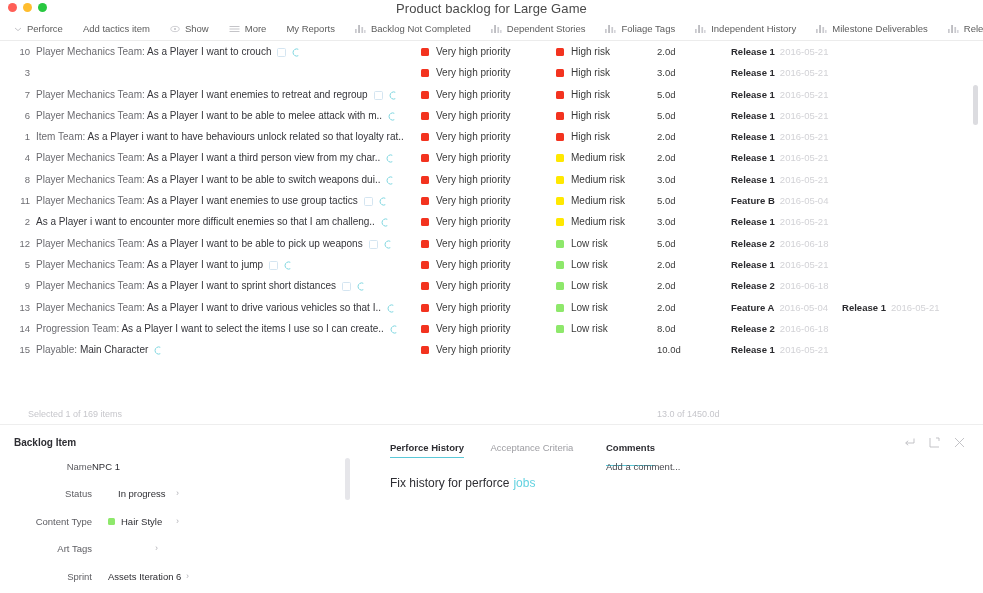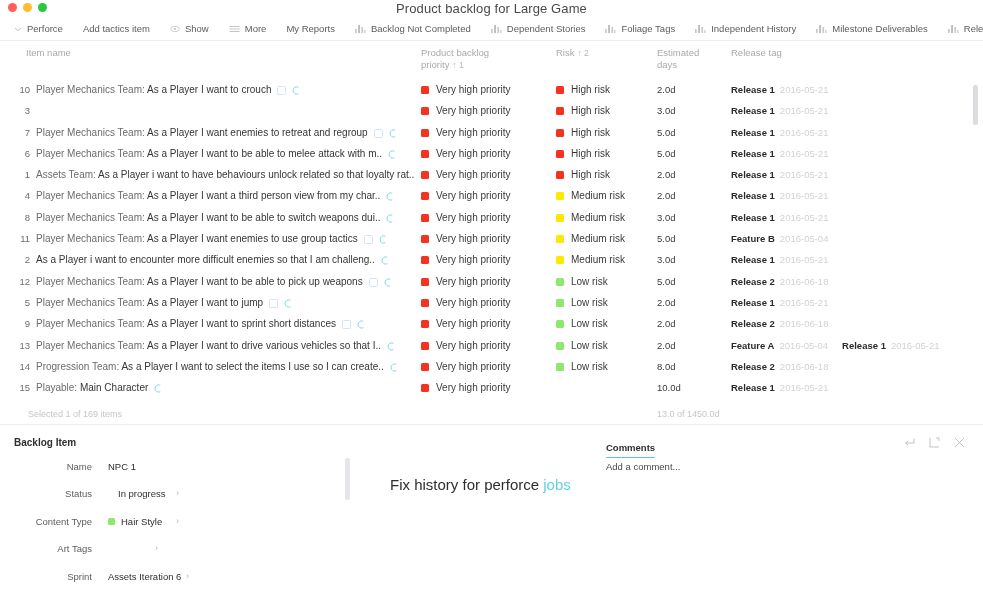--- a/index.html
+++ b/index.html
@@ -161,28 +161,28 @@
   }
 
   .tabs { position: absolute; left: 390px; top: 12px; }
   .tab {
     display: inline-block; font-size: 9.5px; margin-right: 22px;
     color: #9d9da2; padding-bottom: 4px;
   }
   .tab.active { color: #2e2e33; font-weight: bold; border-bottom: 1.5px solid #5ac8d8; }
   .tab-body {
     position: absolute; left: 390px; top: 51px;
-    font-size: 15px; color: #2e2e33;
+    font-size: 12px; color: #2e2e33;
   }
   .tab-body .link { color: #63d2e0; margin-left: 4px; }
 
   .comments { position: absolute; left: 606px; top: 12px; }
   .comments-title {
     font-size: 9.5px; font-weight: bold; color: #2e2e33;
-    display: inline-block; padding-bottom: 4px;
+    display: inline-block; padding-bottom: 12px;
     border-bottom: 1.5px solid #5ac8d8;
   }
   .comment-placeholder {
     position: absolute; left: 606px; top: 36px;
     font-size: 9.5px; color: #4b4b50;
   }
   .panel-actions {
     position: absolute; right: 18px; top: 12px;
     display: flex; gap: 14px; align-items: center;
   }
@@ -299,35 +299,20 @@
             <rect x="9" y="6" width="1.6" height="3" fill="#d6d6db"></rect>
           </svg>
       </span>
       <span class="lbl">Release 1 Status</span>
     </div>
 
   </div>
 
   <div class="table-wrap">
 
-    <div class="thead">
-      <div class="th th-item">Item name</div>
-      <div class="th th-prio">
-        <span>Product backlog priority</span>
-        <span class="sortmark">↑</span>
-        <span class="sortmark">1</span>
-      </div>
-      <div class="th th-risk">
-        <span>Risk</span>
-        <span class="sortmark">↑</span>
-        <span class="sortmark">2</span>
-      </div>
-      <div class="th th-days">Estimated days</div>
-      <div class="th th-rel">Release tag</div>
-    </div>
 
     <div class="rows" id="rows">
         <div class="row">
           <span class="c c-num">10</span>
           <span class="c c-name"><span class="team">Player Mechanics Team:</span> As a Player I want to crouch<span class="inline-ico"><svg width="9" height="9" viewBox="0 0 9 9">
                 <rect x="0.5" y="0.5" width="8" height="8" rx="1" stroke="#cfe2ef" stroke-width="0.9" fill="none"></rect>
               </svg></span><span class="inline-ico"><svg width="9" height="9" viewBox="0 0 9 9">
                 <path d="M6.3 1.3 A3.6 3.6 0 1 0 6.3 7.7" stroke="#7fd6e0" stroke-width="1" fill="none"></path>
               </svg></span></span>
           <span class="c c-prio"><span class="swatch" style="background:#f3331f"></span><span>Very high priority</span></span>
@@ -359,21 +344,21 @@
           <span class="c c-name"><span class="team">Player Mechanics Team:</span> As a Player I want to be able to melee attack with m..<span class="inline-ico"><svg width="9" height="9" viewBox="0 0 9 9">
                 <path d="M6.3 1.3 A3.6 3.6 0 1 0 6.3 7.7" stroke="#7fd6e0" stroke-width="1" fill="none"></path>
               </svg></span></span>
           <span class="c c-prio"><span class="swatch" style="background:#f3331f"></span><span>Very high priority</span></span>
           <span class="c c-risk"><span class="swatch" style="background:#f3331f"></span><span>High risk</span></span>
           <span class="c c-days">5.0d</span>
           <span class="c c-rel"><span class="rel-name">Release 1</span><span class="rel-date">2016-05-21</span></span>
         </div>
         <div class="row">
           <span class="c c-num">1</span>
-          <span class="c c-name"><span class="team">Assets Team:</span> As a Player i want to have behaviours unlock related so that loyalty rat..</span>
+          <span class="c c-name"><span class="team">Item Team:</span> As a Player i want to have behaviours unlock related so that loyalty rat..</span>
           <span class="c c-prio"><span class="swatch" style="background:#f3331f"></span><span>Very high priority</span></span>
           <span class="c c-risk"><span class="swatch" style="background:#f3331f"></span><span>High risk</span></span>
           <span class="c c-days">2.0d</span>
           <span class="c c-rel"><span class="rel-name">Release 1</span><span class="rel-date">2016-05-21</span></span>
         </div>
         <div class="row">
           <span class="c c-num">4</span>
           <span class="c c-name"><span class="team">Player Mechanics Team:</span> As a Player I want a third person view from my char..<span class="inline-ico"><svg width="9" height="9" viewBox="0 0 9 9">
                 <path d="M6.3 1.3 A3.6 3.6 0 1 0 6.3 7.7" stroke="#7fd6e0" stroke-width="1" fill="none"></path>
               </svg></span></span>
@@ -491,21 +476,21 @@
 
   <div class="status-line">Selected  1 of 169 items</div>
   <div class="total-line">13.0 of 1450.0d</div>
 
   <div class="detail">
     <div class="panel-title">Backlog Item</div>
 
     <div id="fields">
         <div class="field" style="top: 36px;">
           <span class="flabel">Name</span>
-          <span class="fvalue" style="left:108px">NPC 1</span>
+          <span class="fvalue" style="left:92px">NPC 1</span>
         </div>
         <div class="field" style="top: 63px;">
           <span class="flabel">Status</span>
           <span class="fvalue" style="left:118px">In progress</span>
           <span class="fchevron" style="left:176px">›</span>
         </div>
         <div class="field" style="top: 91px;">
           <span class="flabel">Content Type</span>
           <span class="fvalue" style="left:108px"><span class="fdot" style="background:#8ee86b"></span>Hair Style</span>
           <span class="fchevron" style="left:176px">›</span>
@@ -516,20 +501,24 @@
           <span class="fchevron" style="left:155px">›</span>
         </div>
         <div class="field" style="top: 146px;">
           <span class="flabel">Sprint</span>
           <span class="fvalue" style="left:108px">Assets Iteration 6</span>
           <span class="fchevron" style="left:186px">›</span>
         </div>
       </div>
     <div class="detail-vscroll"></div>
 
+    <div class="tabs">
+      <span class="tab active">Perforce History</span>
+      <span class="tab">Acceptance Criteria</span>
+    </div>
     <div class="tab-body">
       <span>Fix history for perforce</span><span class="link">jobs</span>
     </div>
 
     <div class="comments">
       <span class="comments-title">Comments</span>
     </div>
     <div class="comment-placeholder">Add a comment...</div>
 
     <div class="panel-actions">

